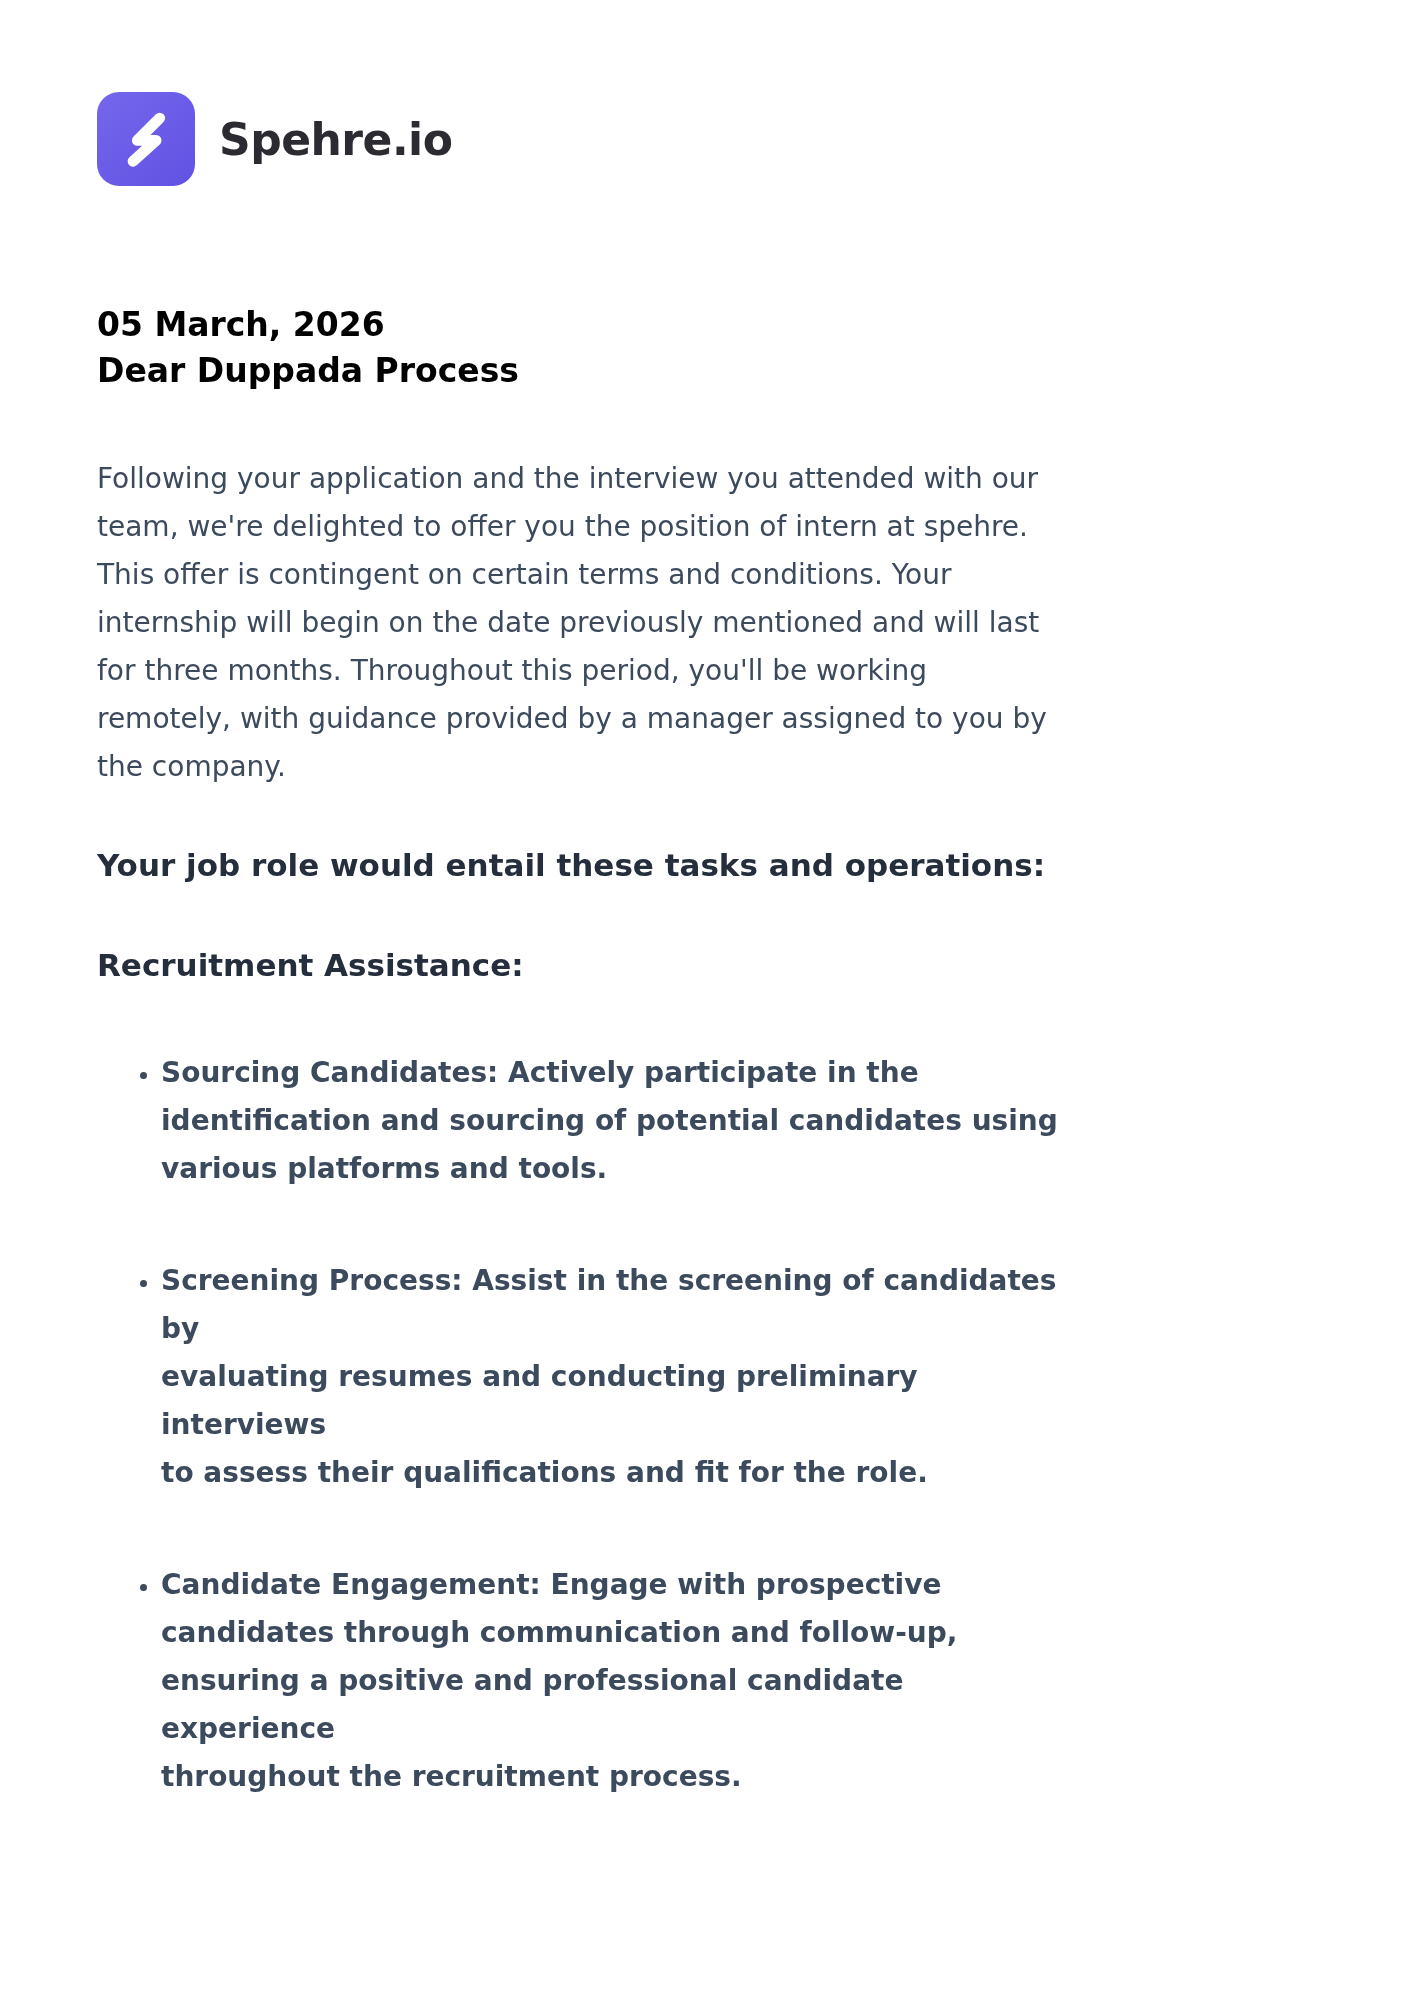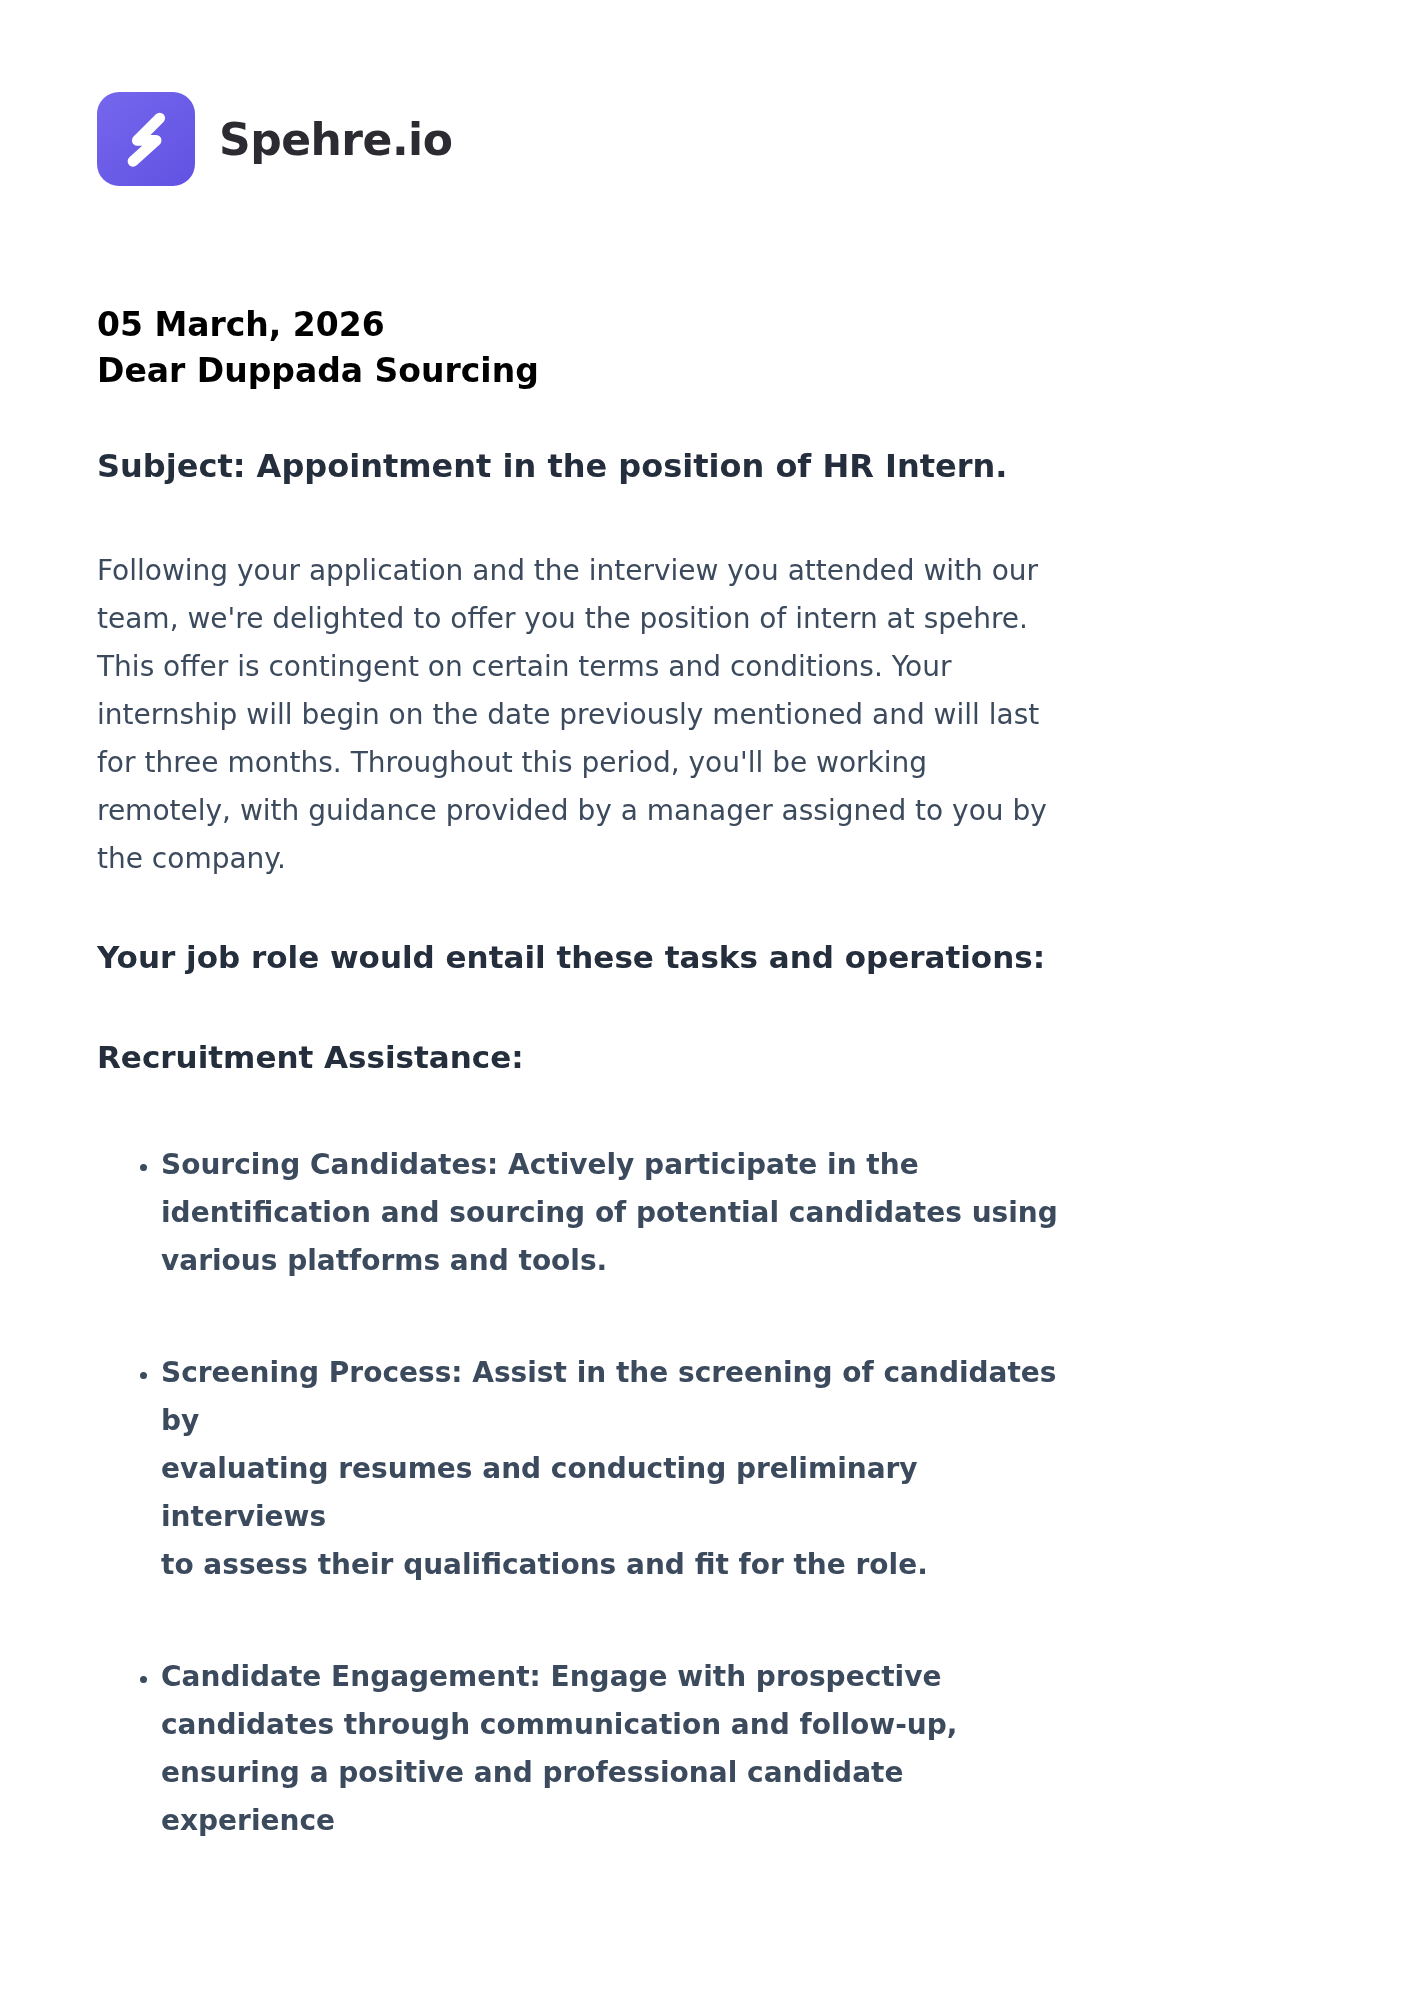--- a/index.html
+++ b/index.html
@@ -118,24 +118,23 @@
     <div class="logo">
       <svg viewBox="0 0 100 100" aria-hidden="true">
         <polyline points="69,21 38,52 64,52 32,81" fill="none" stroke="#ffffff" stroke-width="15" stroke-linecap="round" stroke-linejoin="round"></polyline>
       </svg>
     </div>
     <div class="brand-name">Spehre.io</div>
   </header>
 
   <div class="date-block">
     <div>05 March, 2026</div>
-    <div>Dear Duppada Sourcing</div>
+    <div>Dear Duppada Process</div>
   </div>
 
-  <h1 class="subject">Subject: Appointment in the position of HR Intern.</h1>
 
   <p class="intro">Following your application and the interview you attended with our
 team, we're delighted to offer you the position of intern at spehre.
 This offer is contingent on certain terms and conditions. Your
 internship will begin on the date previously mentioned and will last
 for three months. Throughout this period, you'll be working
 remotely, with guidance provided by a manager assigned to you by
 the company.</p>
 
   <h2 class="tasks">Your job role would entail these tasks and operations:</h2>

